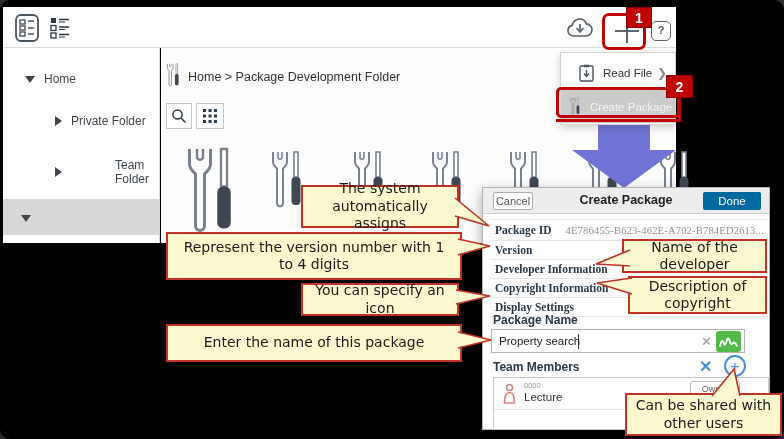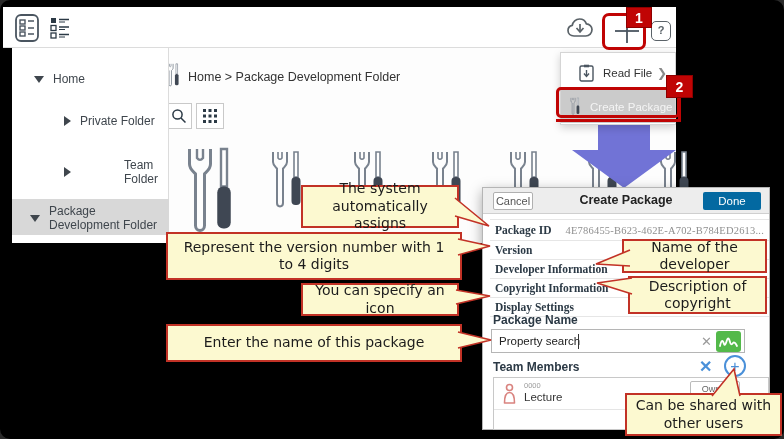--- a/index.html
+++ b/index.html
@@ -3,21 +3,21 @@
 <meta charset="utf-8">
 <style>
   html,body{margin:0;padding:0;background:#2a2a2a;}
   *{box-sizing:border-box;}
   .canvas{position:relative;width:784px;height:439px;background:#000;border-radius:10px;overflow:hidden;
           font-family:"Liberation Sans",sans-serif;}
   .abs{position:absolute;}
 
   
   .topbar{left:3px;top:7px;width:673px;height:41px;background:#fff;border-bottom:1px solid #dcdcdc;z-index:10;}
-  .sidebar{left:12px;top:48px;width:157px;height:195px;background:#fff;border-right:1px solid #dcdcdc;z-index:8;}
+  .sidebar{left:3px;top:48px;width:157px;height:195px;background:#fff;border-right:1px solid #dcdcdc;z-index:8;}
   .main{left:161px;top:48px;width:515px;height:195px;background:#fdfdfd;z-index:5;}
   .side-item{position:absolute;left:0;width:100%;height:24px;display:flex;align-items:center;color:#3f464d;font-size:12px;cursor:default;}
   .side-item .tri{display:inline-block;width:0;height:0;margin-right:9px;}
   .tri-down{border-left:5px solid transparent;border-right:5px solid transparent;border-top:7px solid #3f464d;}
   .tri-right{border-top:5px solid transparent;border-bottom:5px solid transparent;border-left:7px solid #3f464d;}
   .side-sel{position:absolute;left:0;top:151px;width:157px;height:36px;background:#d8d8d8;}
 
   .crumb{color:#333;font-size:12.5px;}
   .sq-btn{position:absolute;width:26px;height:26px;background:#fff;border:1px solid #c9c9c9;display:flex;align-items:center;justify-content:center;}
 
@@ -130,21 +130,20 @@
     <div class="side-item" style="top:61px;padding-left:52px;">
       <span class="tri tri-right"></span>
       <span>Private Folder</span>
     </div>
     <div class="side-item" style="top:112px;padding-left:52px;gap:44px;">
       <span class="tri tri-right"></span>
       <span>Team Folder</span>
     </div>
     <div class="side-item" style="top:158px;padding-left:18px;">
       <span class="tri tri-down"></span>
-      <span>Package Development Folder</span>
     </div>
   </div>
 
   <div class="abs main">
     <svg class="abs icon-svg" style="left:5px;top:15px" width="15" height="26" viewBox="0 0 36 64">
         <use href="#wrenchpair"></use>
       </svg>
     <div class="abs crumb" style="left:27px;top:22px;">Home &gt; Package Development Folder</div>
 
     <div class="sq-btn" style="left:5px;top:55px;">

